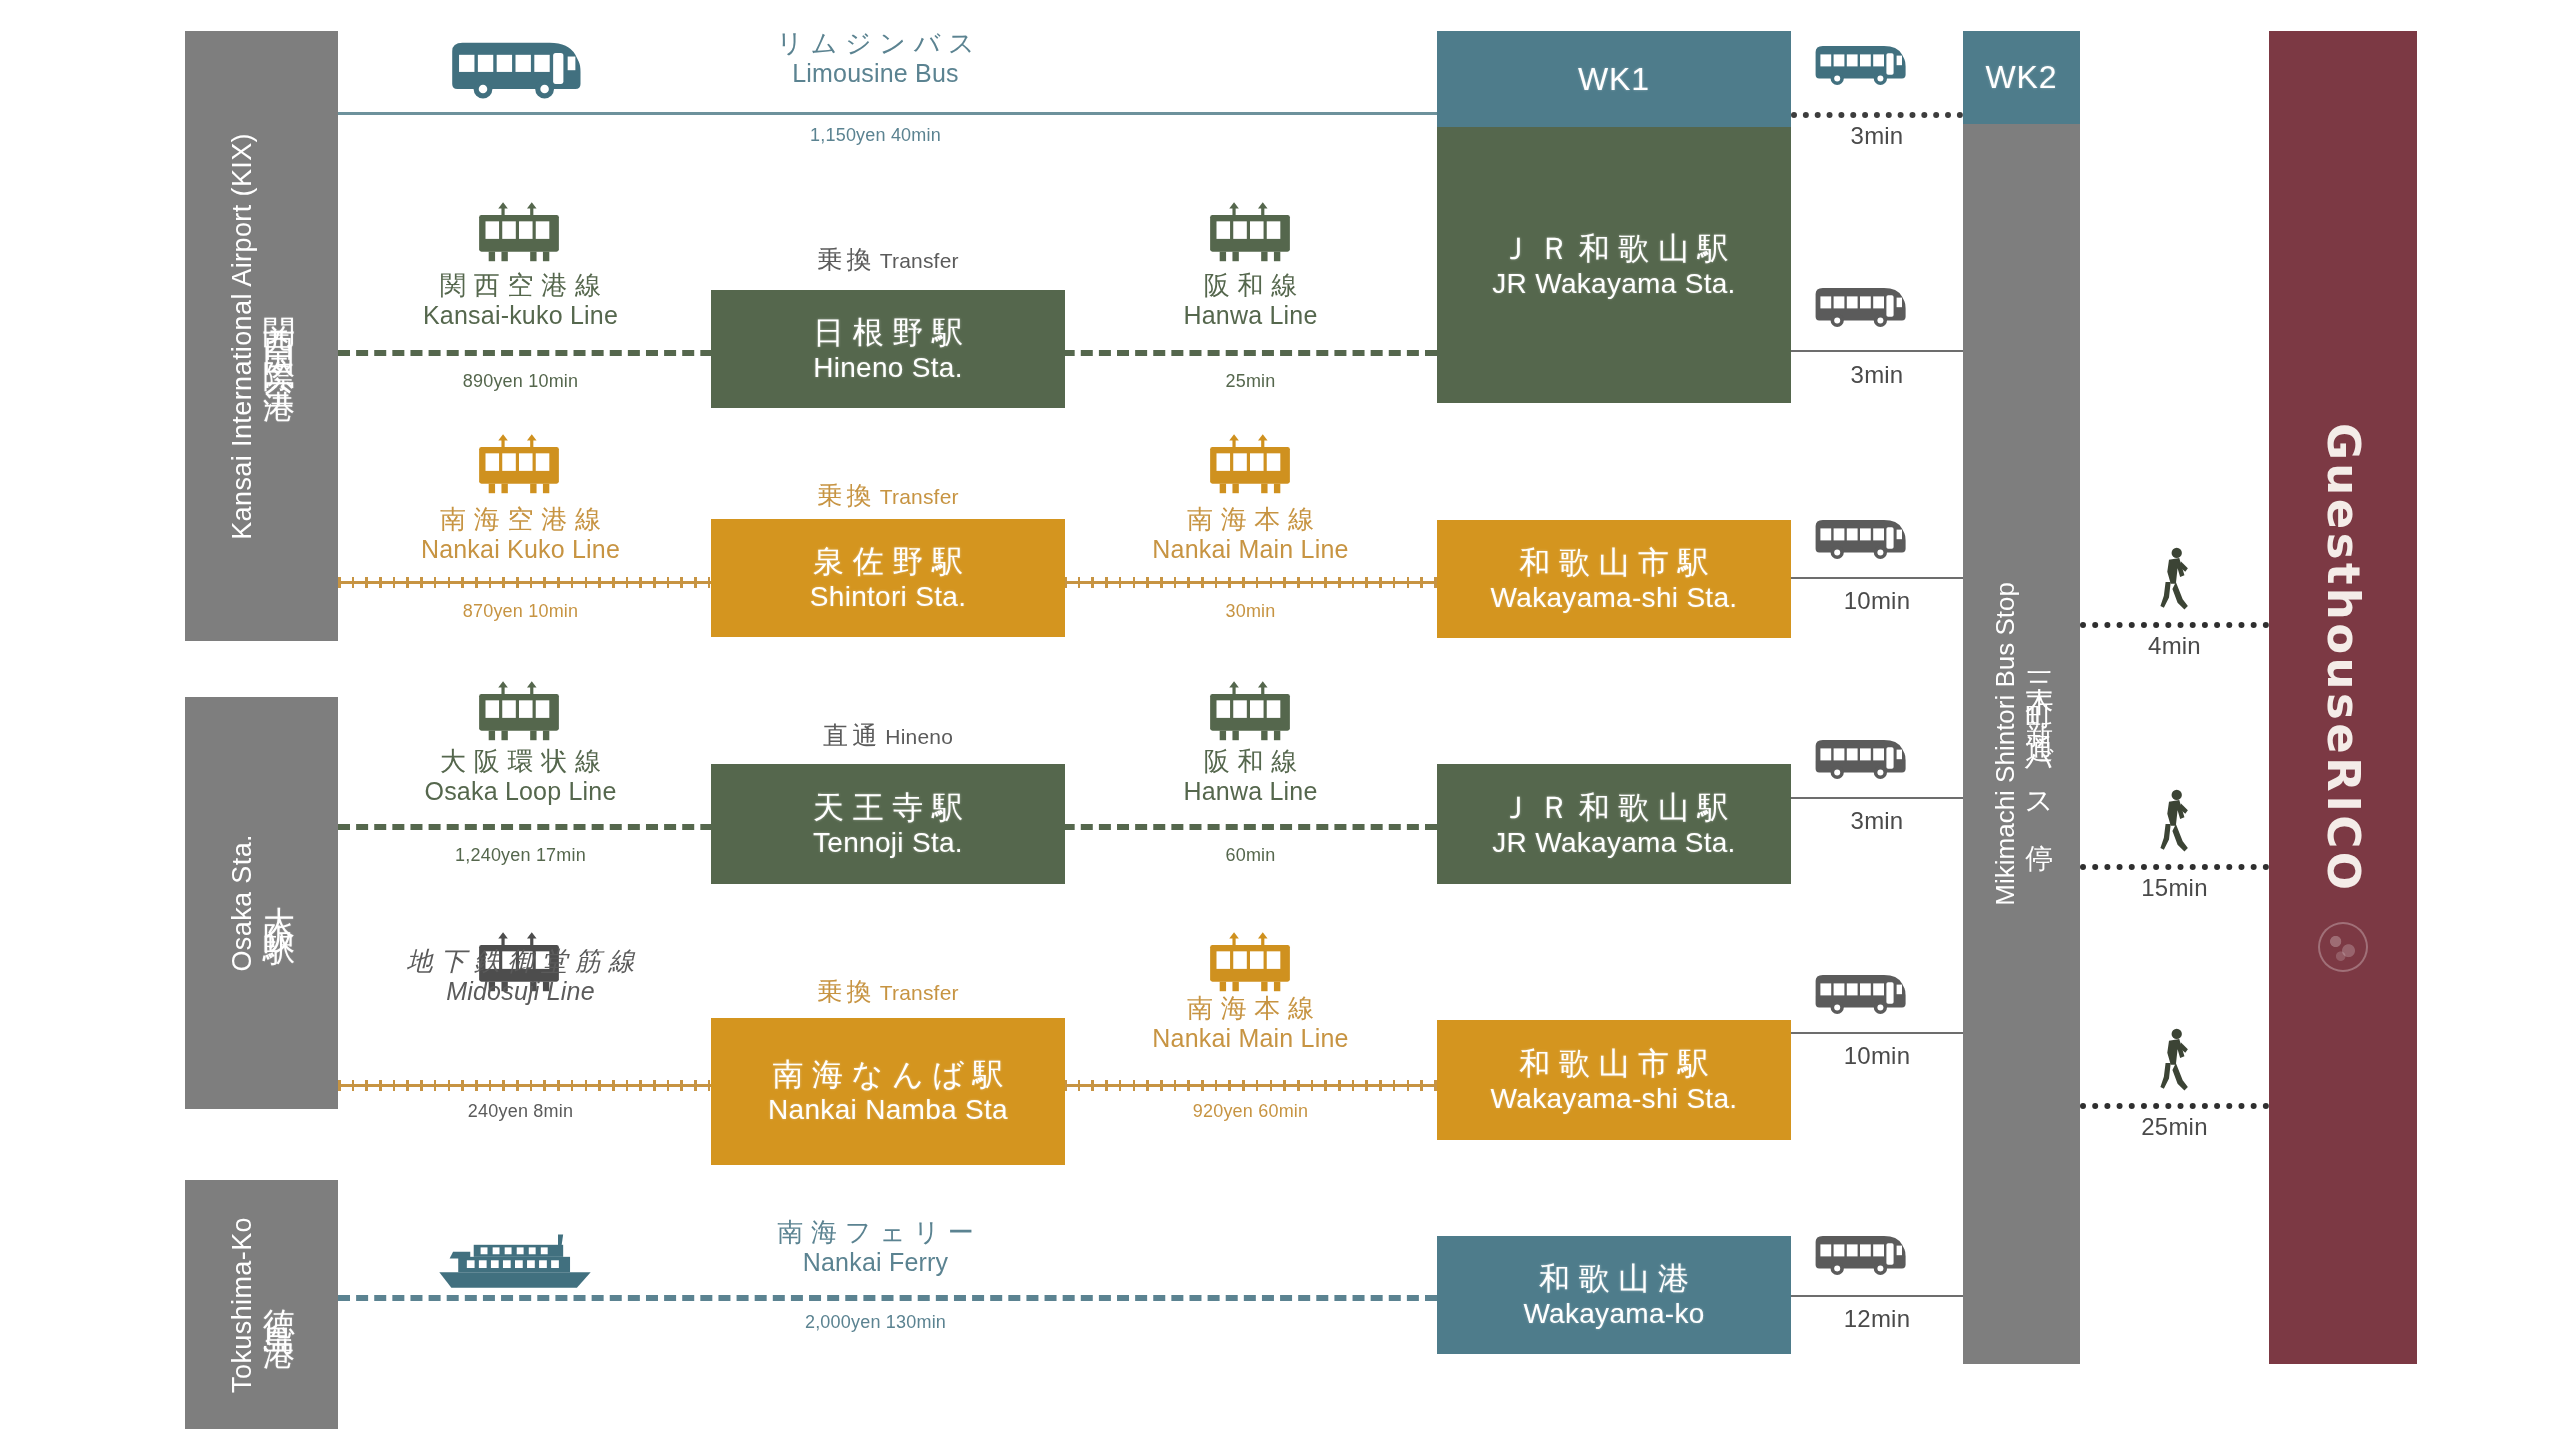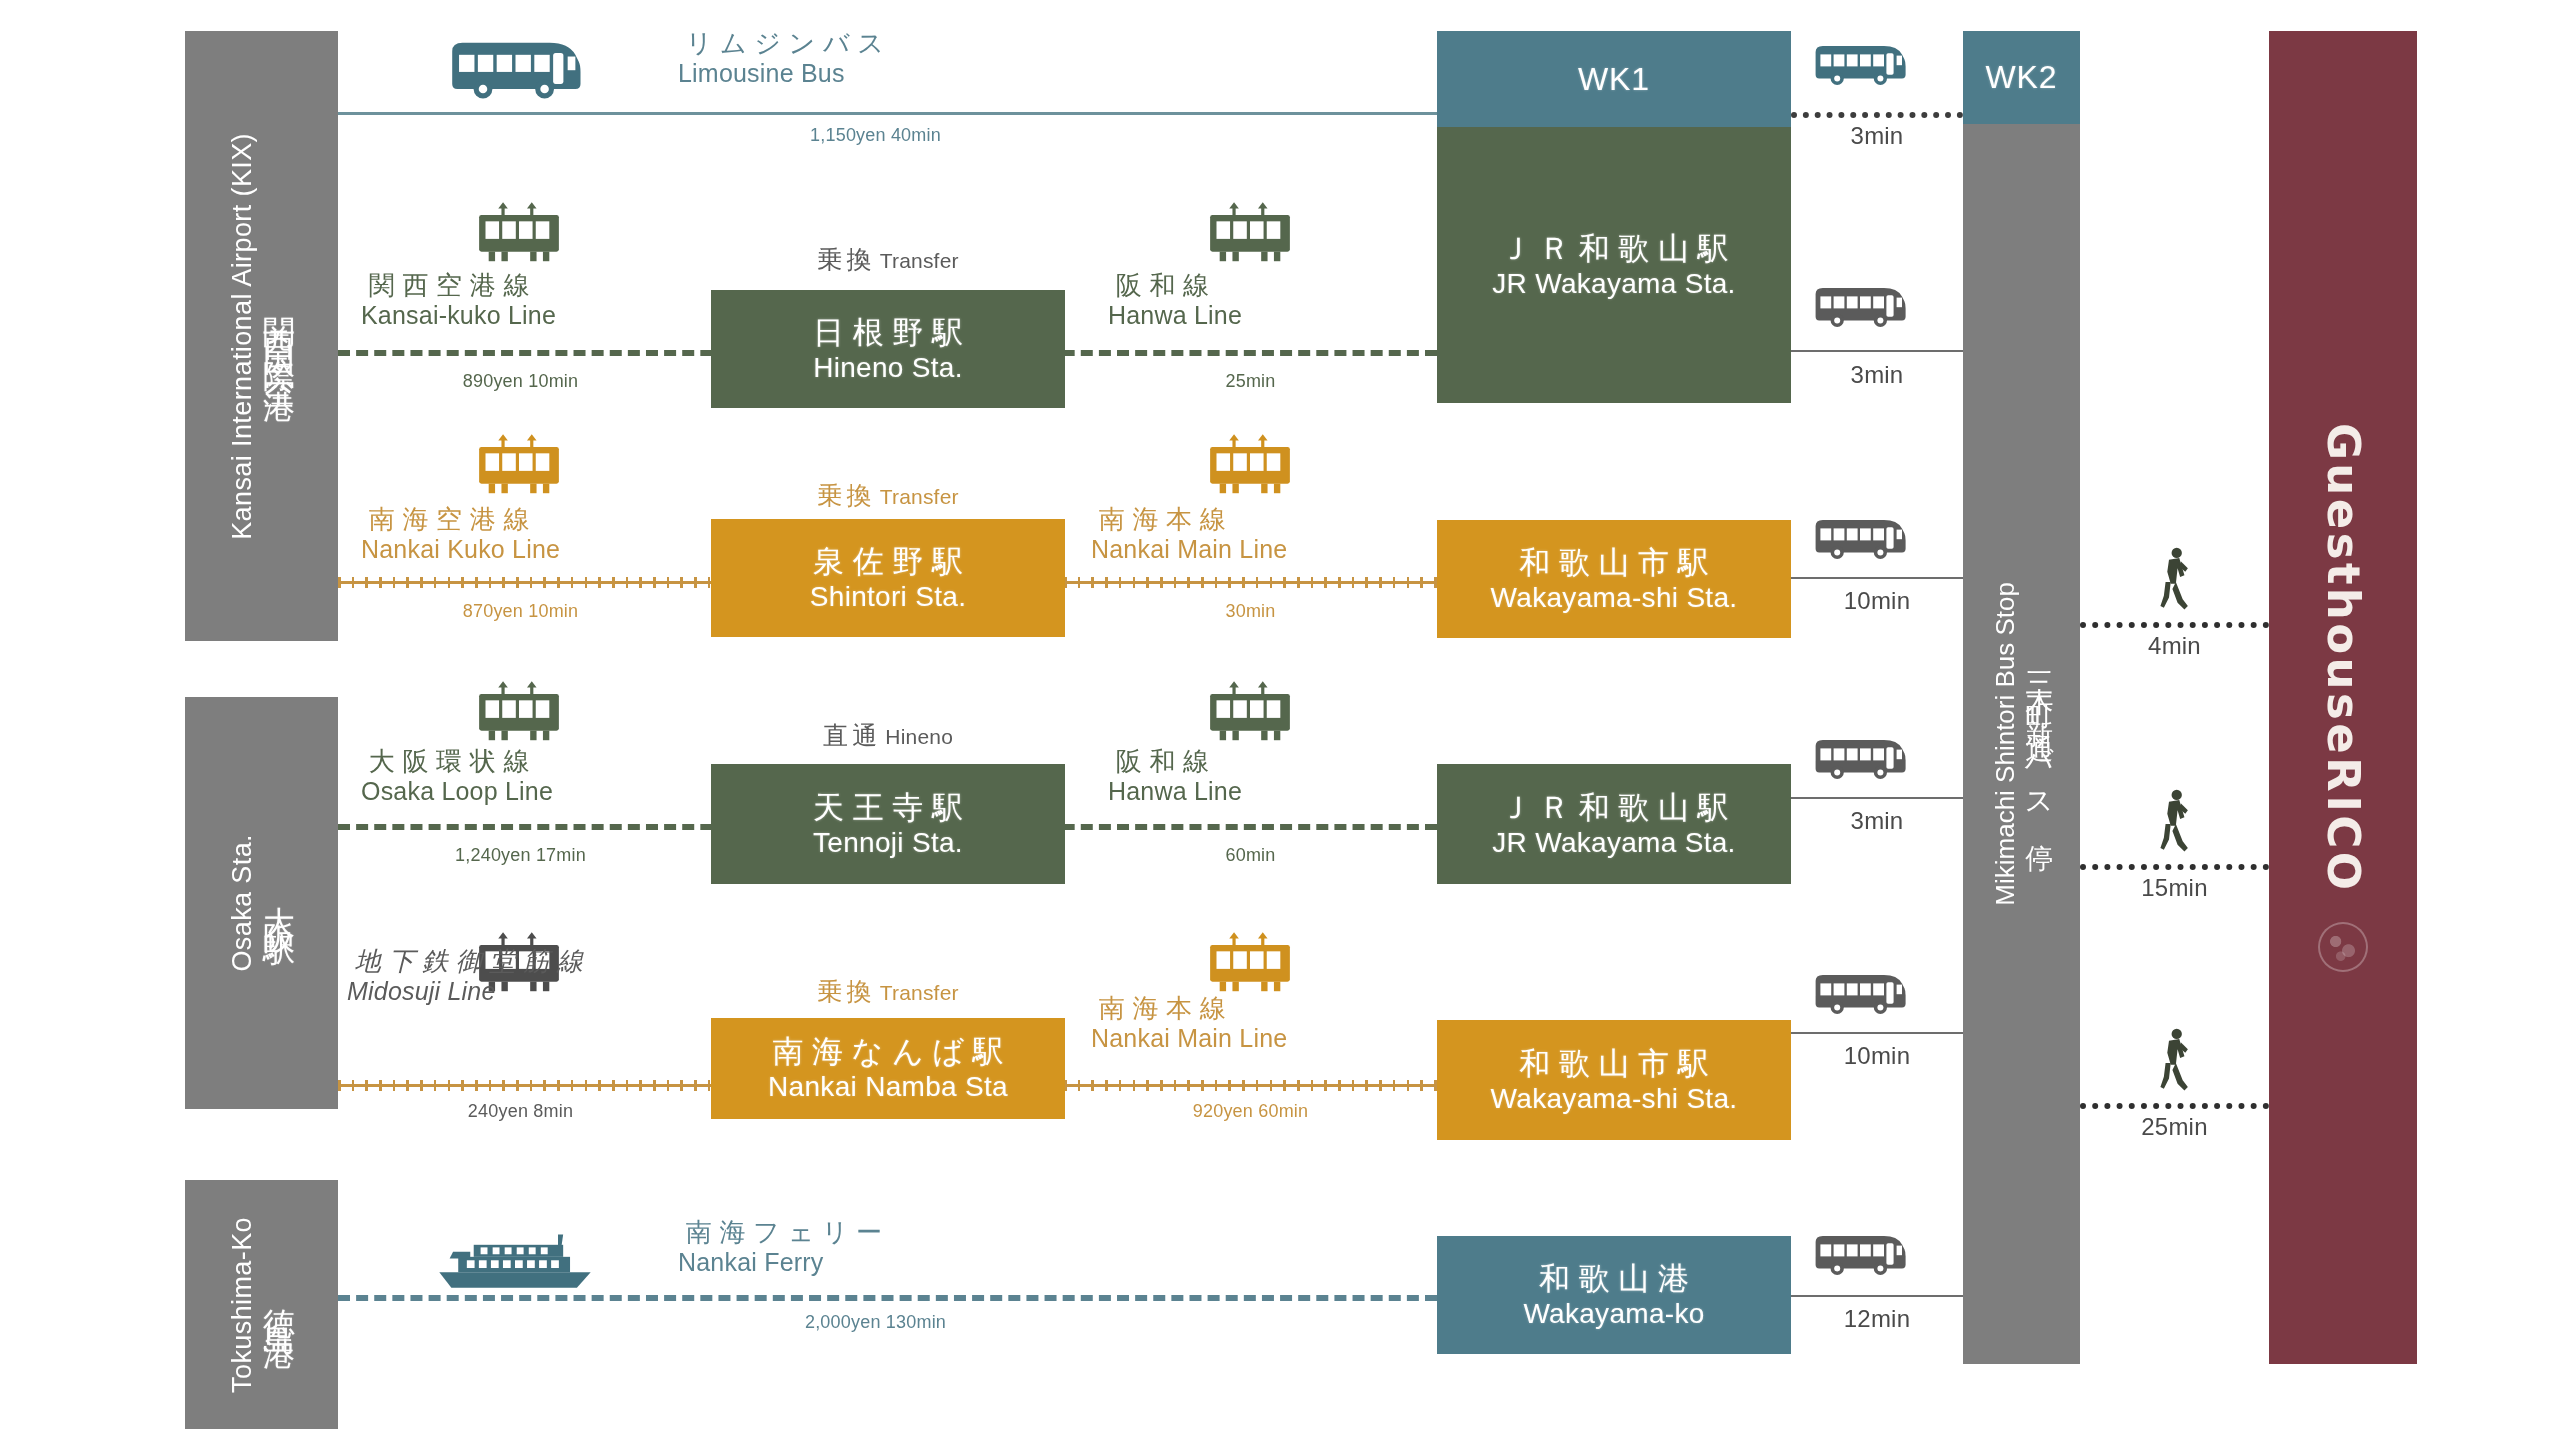--- a/index.html
+++ b/index.html
@@ -63,20 +63,21 @@
     letter-spacing: 0.3px;
     margin-top: 2px;
     text-shadow: 0 0 2.6px rgba(255,255,255,.35);
   }
   .green  { background: #55674d; }
   .orange { background: #d4951f; }
   .teal   { background: #4e7c8b; }
 
   
   .line-label {
+    text-align: center;
     line-height: 1.1;
   }
   .line-label .jp {
     font-family: "DejaVu Sans", sans-serif;
     font-size: 26px;
     letter-spacing: 7.7px;
     text-indent: 7.7px;
   }
   .line-label .en { font-size: 25px; margin-top: 2.6px; letter-spacing: 0.2px; }
   .c-green  { color: #55674d; }
@@ -517,21 +518,21 @@
   <div class="abs line-label c-gray" style="left:347px; top:947px; width:347px;font-style:italic;">
     <div class="jp">地下鉄御堂筋線</div>
     <div class="en">Midosuji Line</div>
   </div>
   <div class="abs fare c-gray" style="left:347px; top:1101px; width:347px;">240yen 8min</div>
 
   <div class="abs transfer c-orange" style="left:711px; top:979px; width:354px;">
     <span class="jp">乗換</span>
     <span class="en">Transfer</span>
   </div>
-  <div class="abs station-box orange" style="left:711px; top:1018px; width:354px; height:101px;">
+  <div class="abs station-box orange" style="left:711px; top:1018px; width:354px; height:147px;">
     <div class="jp">南海なんば駅</div>
     <div class="en">Nankai Namba Sta</div>
   </div>
 
   <div class="abs" style="left:1202px; top:929px;">
     <svg width="96" height="67" viewBox="0 0 120 84">
       <path d="M40 4 L46 12 L34 12 Z M76 4 L82 12 L70 12 Z" fill="#cf911f"></path>
       <rect x="38" y="10" width="4" height="12" fill="#cf911f"></rect>
         <rect x="74" y="10" width="4" height="12" fill="#cf911f"></rect>
       <rect x="10" y="20" width="100" height="46" rx="3" fill="#cf911f"></rect>

